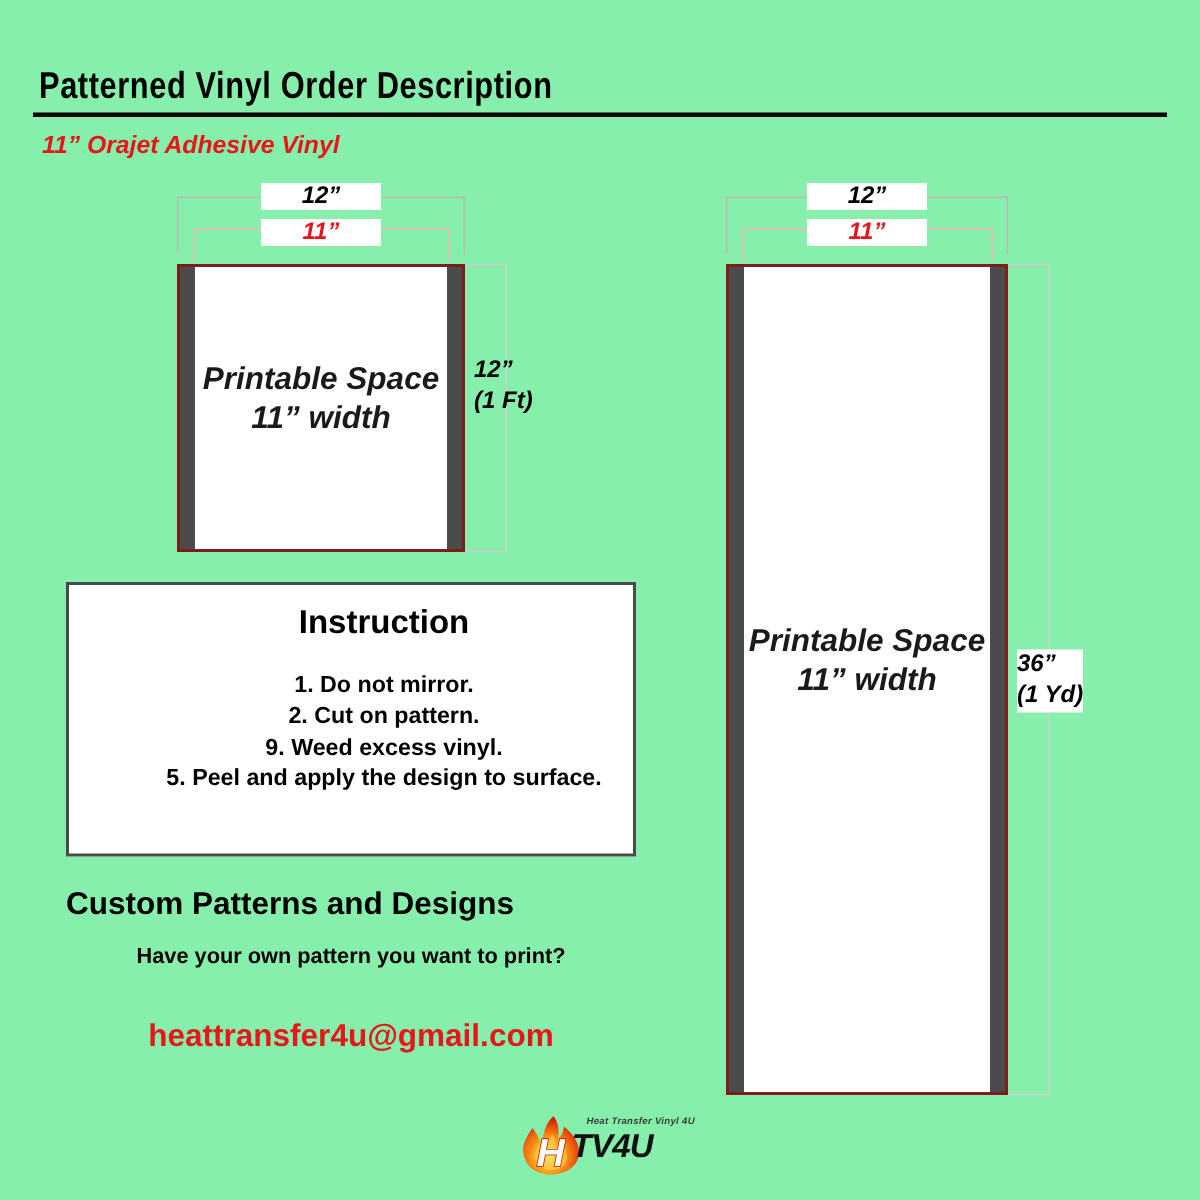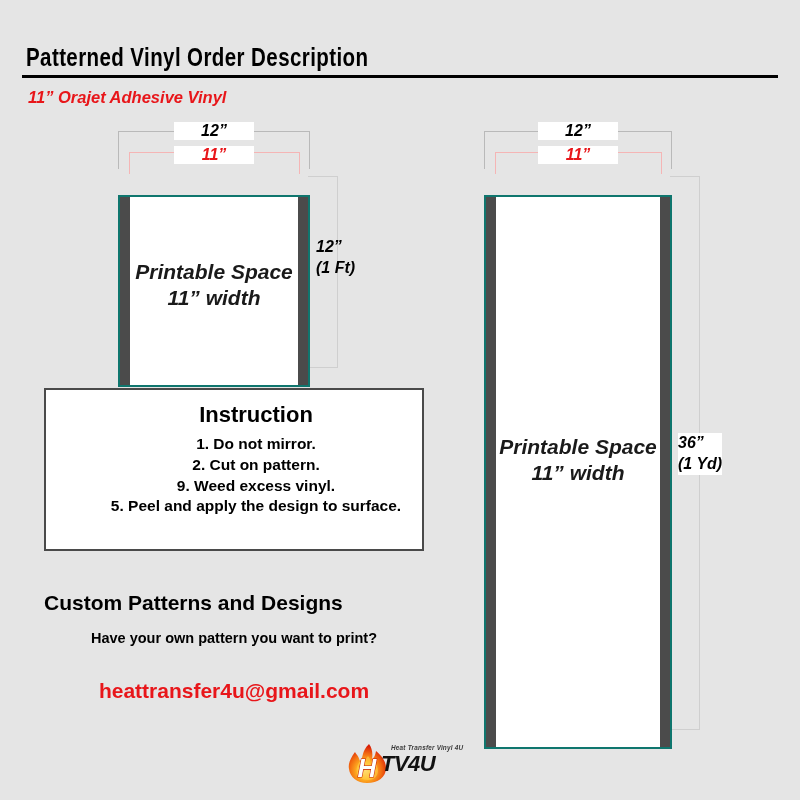--- a/index.html
+++ b/index.html
@@ -4,21 +4,21 @@
 <style>
   html, body {
     margin: 0;
     padding: 0;
     background: #ffffff;
   }
   #page {
     position: relative;
     width: 800px;
     height: 800px;
-    background: #e5e5e5;
+    background: #86efac;
     font-family: "Liberation Sans", sans-serif;
     overflow: hidden;
   }
 
   
   #title {
     position: absolute;
     left: 26px;
     top: 43px;
     font-family: "Liberation Sans Narrow", "Liberation Sans", sans-serif;
@@ -78,23 +78,22 @@
     position: absolute;
     border: 1px solid #cfcfcf;
     border-left: none;
     box-sizing: border-box;
   }
 
   
   .sheet {
     position: absolute;
     background: #ffffff;
-    border: 2px solid #0f766e;
-    box-sizing: border-box;
-    margin-top: 19px;
+    border: 2px solid #7f1d1d;
+    box-sizing: border-box;
   }
   .sheet .edge {
     position: absolute;
     top: 0;
     bottom: 0;
     width: 10px;
     background: #4b4b4b;
   }
   .sheet .edge.left  { left: 0; }
   .sheet .edge.right { right: 0; }
@@ -122,21 +121,21 @@
     line-height: 1.3;
     white-space: nowrap;
   }
 
   
   #instruction-box {
     position: absolute;
     left: 44px;
     top: 388px;
     width: 380px;
-    height: 163px;
+    height: 183px;
     border: 2px solid #4a4a4a;
     box-sizing: border-box;
     background: #ffffff;
     padding-left: 44px;
   }
   #instruction-title {
     margin-top: 12px;
     text-align: center;
     font-size: 22px;
     font-weight: bold;
@@ -271,21 +270,21 @@
       <div class="edge right"></div>
       <div class="sheet-text" style="top:237px;">
         <div>Printable Space</div>
         <div>11” width</div>
       </div>
     </div>
   </div>
 
   <div id="instruction-box">
     <div id="instruction-title">Instruction</div>
-    <div class="instruction-line" style="margin-top:6px;">1. Do not mirror.</div>
+    <div class="instruction-line" style="margin-top:19px;">1. Do not mirror.</div>
     <div class="instruction-line">2. Cut on pattern.</div>
     <div class="instruction-line">9. Weed excess vinyl.</div>
     <div class="instruction-line">5. Peel and apply the design to surface.</div>
   </div>
 
   <div id="custom-heading">Custom Patterns and Designs</div>
   <div class="custom-sub" style="top:630px;">Have your own pattern you want to print?</div>
   <div id="custom-email">heattransfer4u@gmail.com</div>
 
   <div id="logo">

